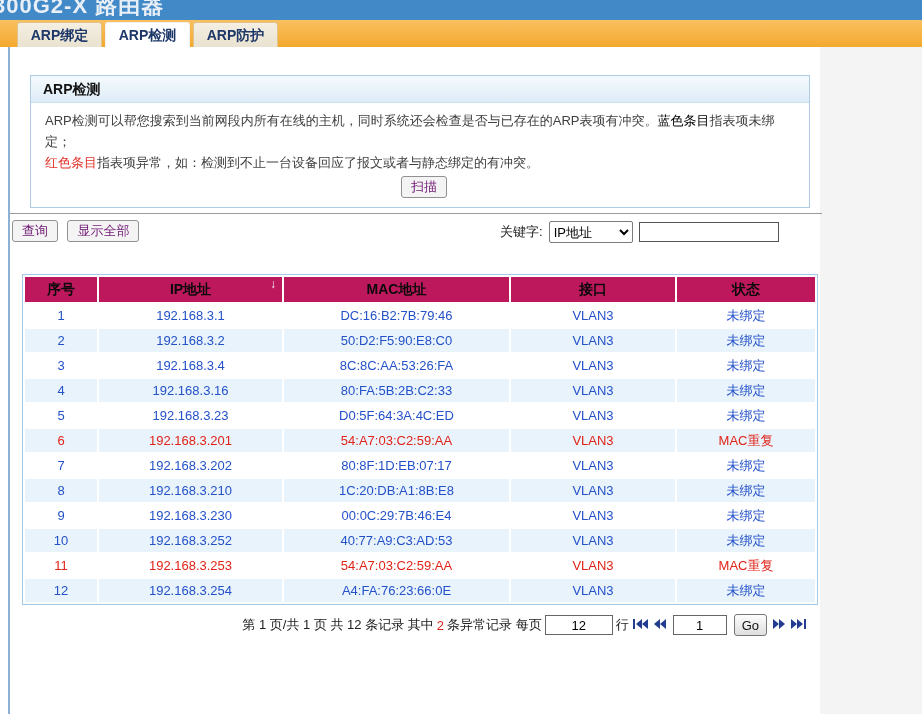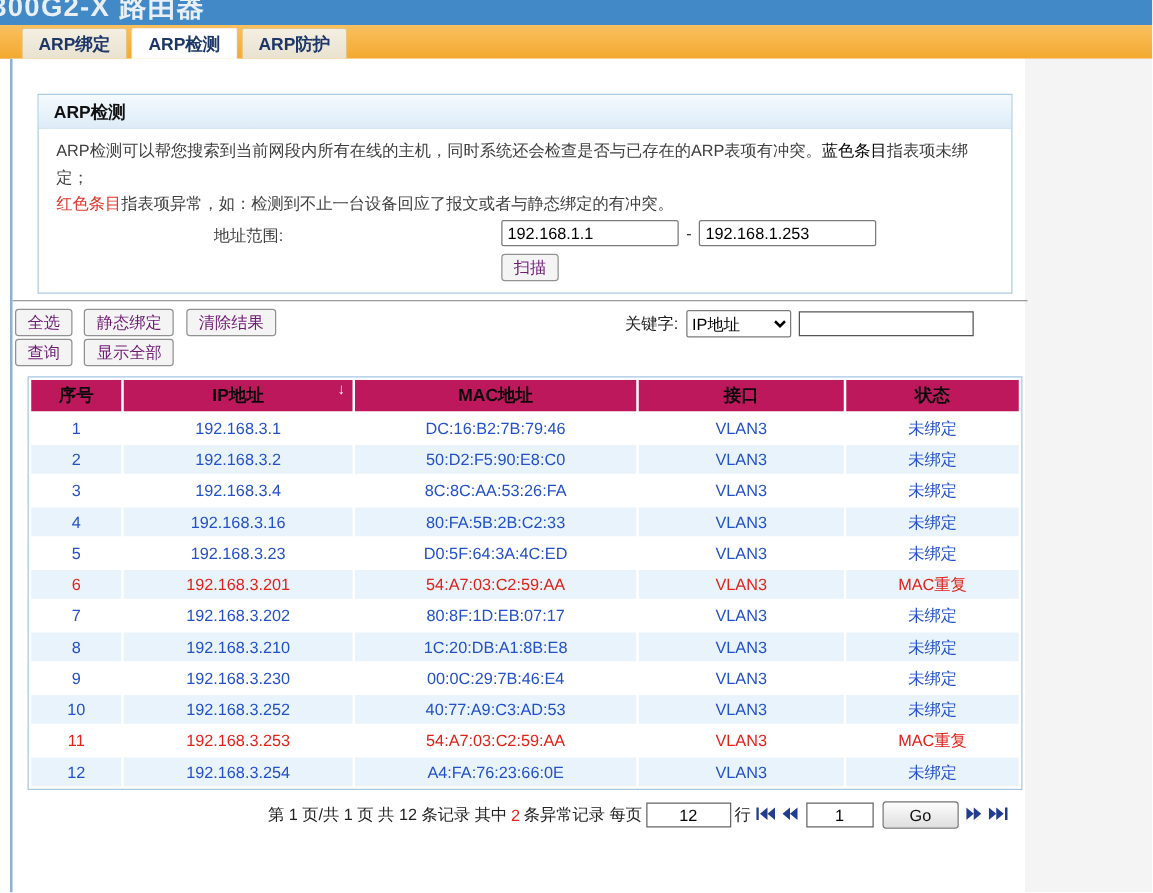--- a/index.html
+++ b/index.html
@@ -57,21 +57,21 @@
   tr.alt td { background:#e9f3fc; }
   .sort-arrow { position:absolute; right:6px; top:0px; font-size:12px; color:#eef4fa; cursor:pointer; }
   .col-no{width:72px}.col-ip{width:183px}.col-mac{width:225px}.col-if{width:164px}.col-st{width:138px}
 
   
   .pagination { margin:9px 0 0 12px; width:786px; display:flex; justify-content:flex-end; align-items:center; gap:3px; font-size:13px; color:#222; white-space:nowrap; }
   .red { color:#e02318; }
   .pg-size-input { width:68px; height:20px; border:1px solid #666; text-align:center; font-size:13px; }
   .pg-num-input { width:54px; height:20px; border:1px solid #666; text-align:center; font-size:13px; margin:0 2px; }
   .pg-icon { display:inline-block; cursor:pointer; margin:0 1px; }
-  .go-btn { height:22px; padding:0 21px; font-size:13px; color:#111; background:linear-gradient(#fdfdfd,#dedede); border:1px solid #767676; border-radius:3px; cursor:pointer; font-family:inherit; margin:0 2px; }
+  .go-btn { height:22px; padding:0 7px; font-size:13px; color:#111; background:linear-gradient(#fdfdfd,#dedede); border:1px solid #767676; border-radius:3px; cursor:pointer; font-family:inherit; margin:0 2px; }
 </style>
 </head>
 <body>
 
 <div class="screen">
 
   <div class="topbar">
     <span class="topbar-title">300G2-X 路由器</span>
   </div>
 
@@ -87,45 +87,32 @@
 
     <div class="panel">
       <div class="panel-header">ARP检测</div>
       <div class="panel-body">
         <div class="desc">
           <span>ARP检测可以帮您搜索到当前网段内所有在线的主机，同时系统还会检查是否与已存在的ARP表项有冲突。</span><span class="desc-blue">蓝色条目</span><span>指表项未绑定；</span><br>
           <span class="desc-red">红色条目</span><span>指表项异常，如：检测到不止一台设备回应了报文或者与静态绑定的有冲突。</span>
         </div>
 
 
-        <div class="form-row">
-          <span class="form-label">地址范围:</span>
-          <span class="form-ctrl">
-            <input class="ip-input" value="192.168.1.1" style="">
-            <span class="dash">-</span>
-            <input class="ip-input" value="192.168.1.253" style="">
-          </span>
-        </div>
 
         <div class="form-row">
           <span class="form-ctrl">
             <button class="btn">扫描</button>
           </span>
         </div>
       </div>
     </div>
 
     <div class="divider"></div>
 
     <div class="toolbar">
-      <div class="btn-row">
-        <button class="btn">全选</button>
-        <button class="btn">静态绑定</button>
-        <button class="btn">清除结果</button>
-      </div>
       <div class="btn-row">
         <button class="btn">查询</button>
         <button class="btn">显示全部</button>
       </div>
       <div class="keyword-group">
         <span>关键字:</span>
         <select>
           <option>IP地址</option>
         </select>
         <input class="keyword-input" value="" style="">

